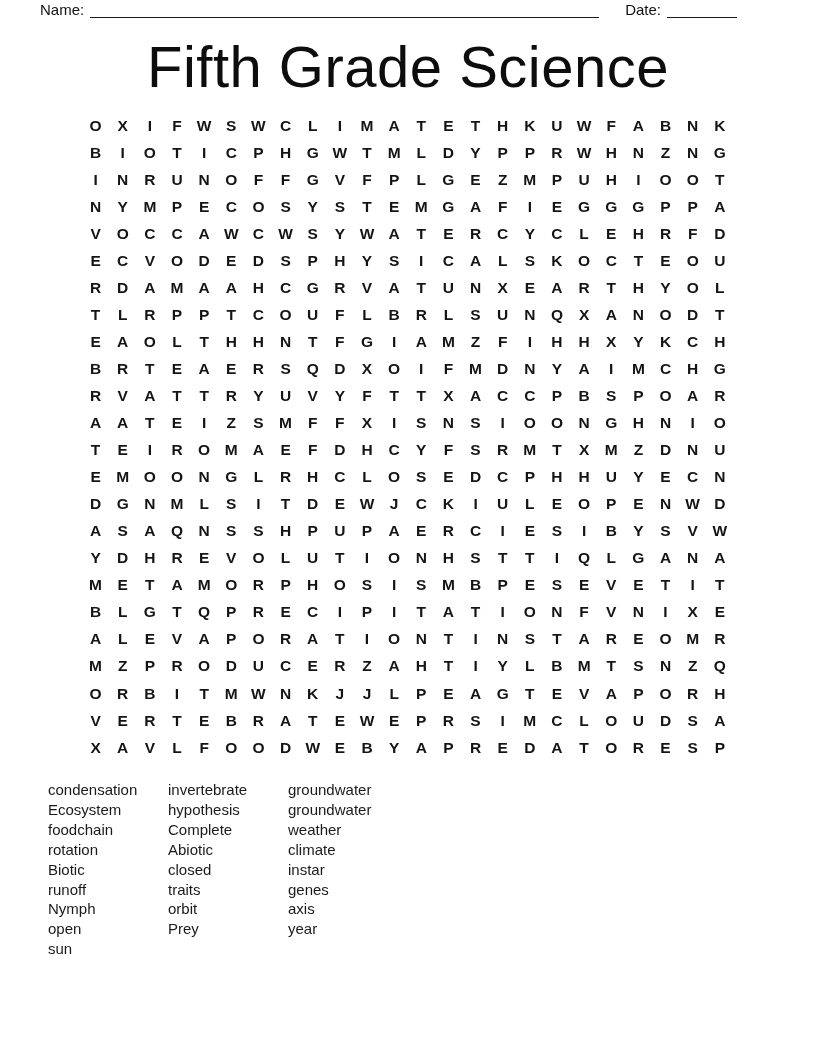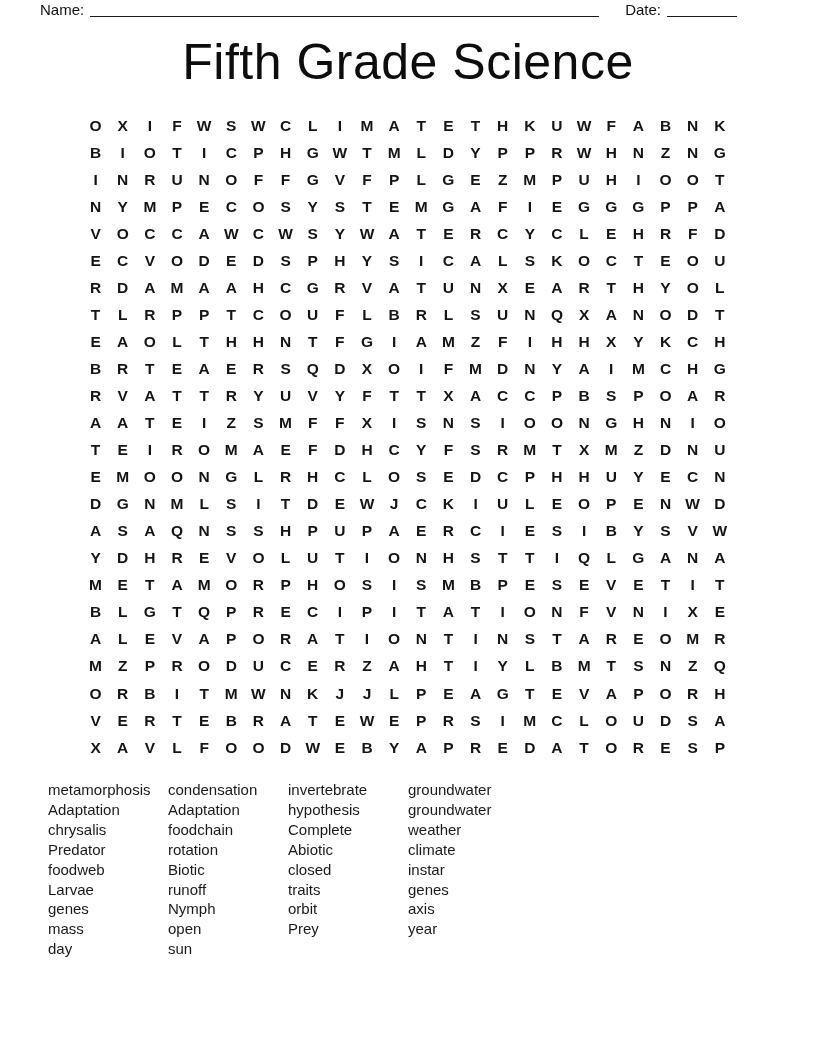--- a/index.html
+++ b/index.html
@@ -11,35 +11,36 @@
     font-family: "Liberation Sans", sans-serif;
     color: #111111;
     overflow: hidden;
   }
   
   .header-row {
     position: absolute;
     top: 1px; left: 40px; right: 79px;
     height: 17px;
     display: flex;
+    align-items: flex-end;
     font-size: 15px;
   }
   .hlabel { white-space: nowrap; line-height: 17px; }
   .blank-line { border-bottom: 1.6px solid #1a1a1a; height: 15px; }
   .name-line { flex: 1; margin-left: 6px; }
   .date-label { margin-left: 26px; }
   .date-line { width: 70px; margin-left: 6px; }
 
   
   .title {
     position: absolute;
     top: 33px; left: 0;
     width: 100%;
     text-align: center;
-    font-size: 50px;
+    font-size: 58px;
     font-weight: 400;
     letter-spacing: 0.5px;
     color: #0d0d0d;
   }
 
   
   .grid { position: absolute; top: 112px; left: 82px; }
   .grid-row { display: flex; }
   .grid-cell {
     width: 27.15px;
@@ -702,33 +703,22 @@
         <span class="grid-cell">O</span>
         <span class="grid-cell">R</span>
         <span class="grid-cell">E</span>
         <span class="grid-cell">S</span>
         <span class="grid-cell">P</span>
       </div>
     </div>
 
   <div class="word-list">
       <div class="word-col">
-        <div class="word">metamorphosis</div>
-        <div class="word">Adaptation</div>
-        <div class="word">chrysalis</div>
-        <div class="word">Predator</div>
-        <div class="word">foodweb</div>
-        <div class="word">Larvae</div>
-        <div class="word">genes</div>
-        <div class="word">mass</div>
-        <div class="word">day</div>
-      </div>
-      <div class="word-col">
         <div class="word">condensation</div>
-        <div class="word">Adaptation</div>
+        <div class="word">Ecosystem</div>
         <div class="word">foodchain</div>
         <div class="word">rotation</div>
         <div class="word">Biotic</div>
         <div class="word">runoff</div>
         <div class="word">Nymph</div>
         <div class="word">open</div>
         <div class="word">sun</div>
       </div>
       <div class="word-col">
         <div class="word">invertebrate</div>

